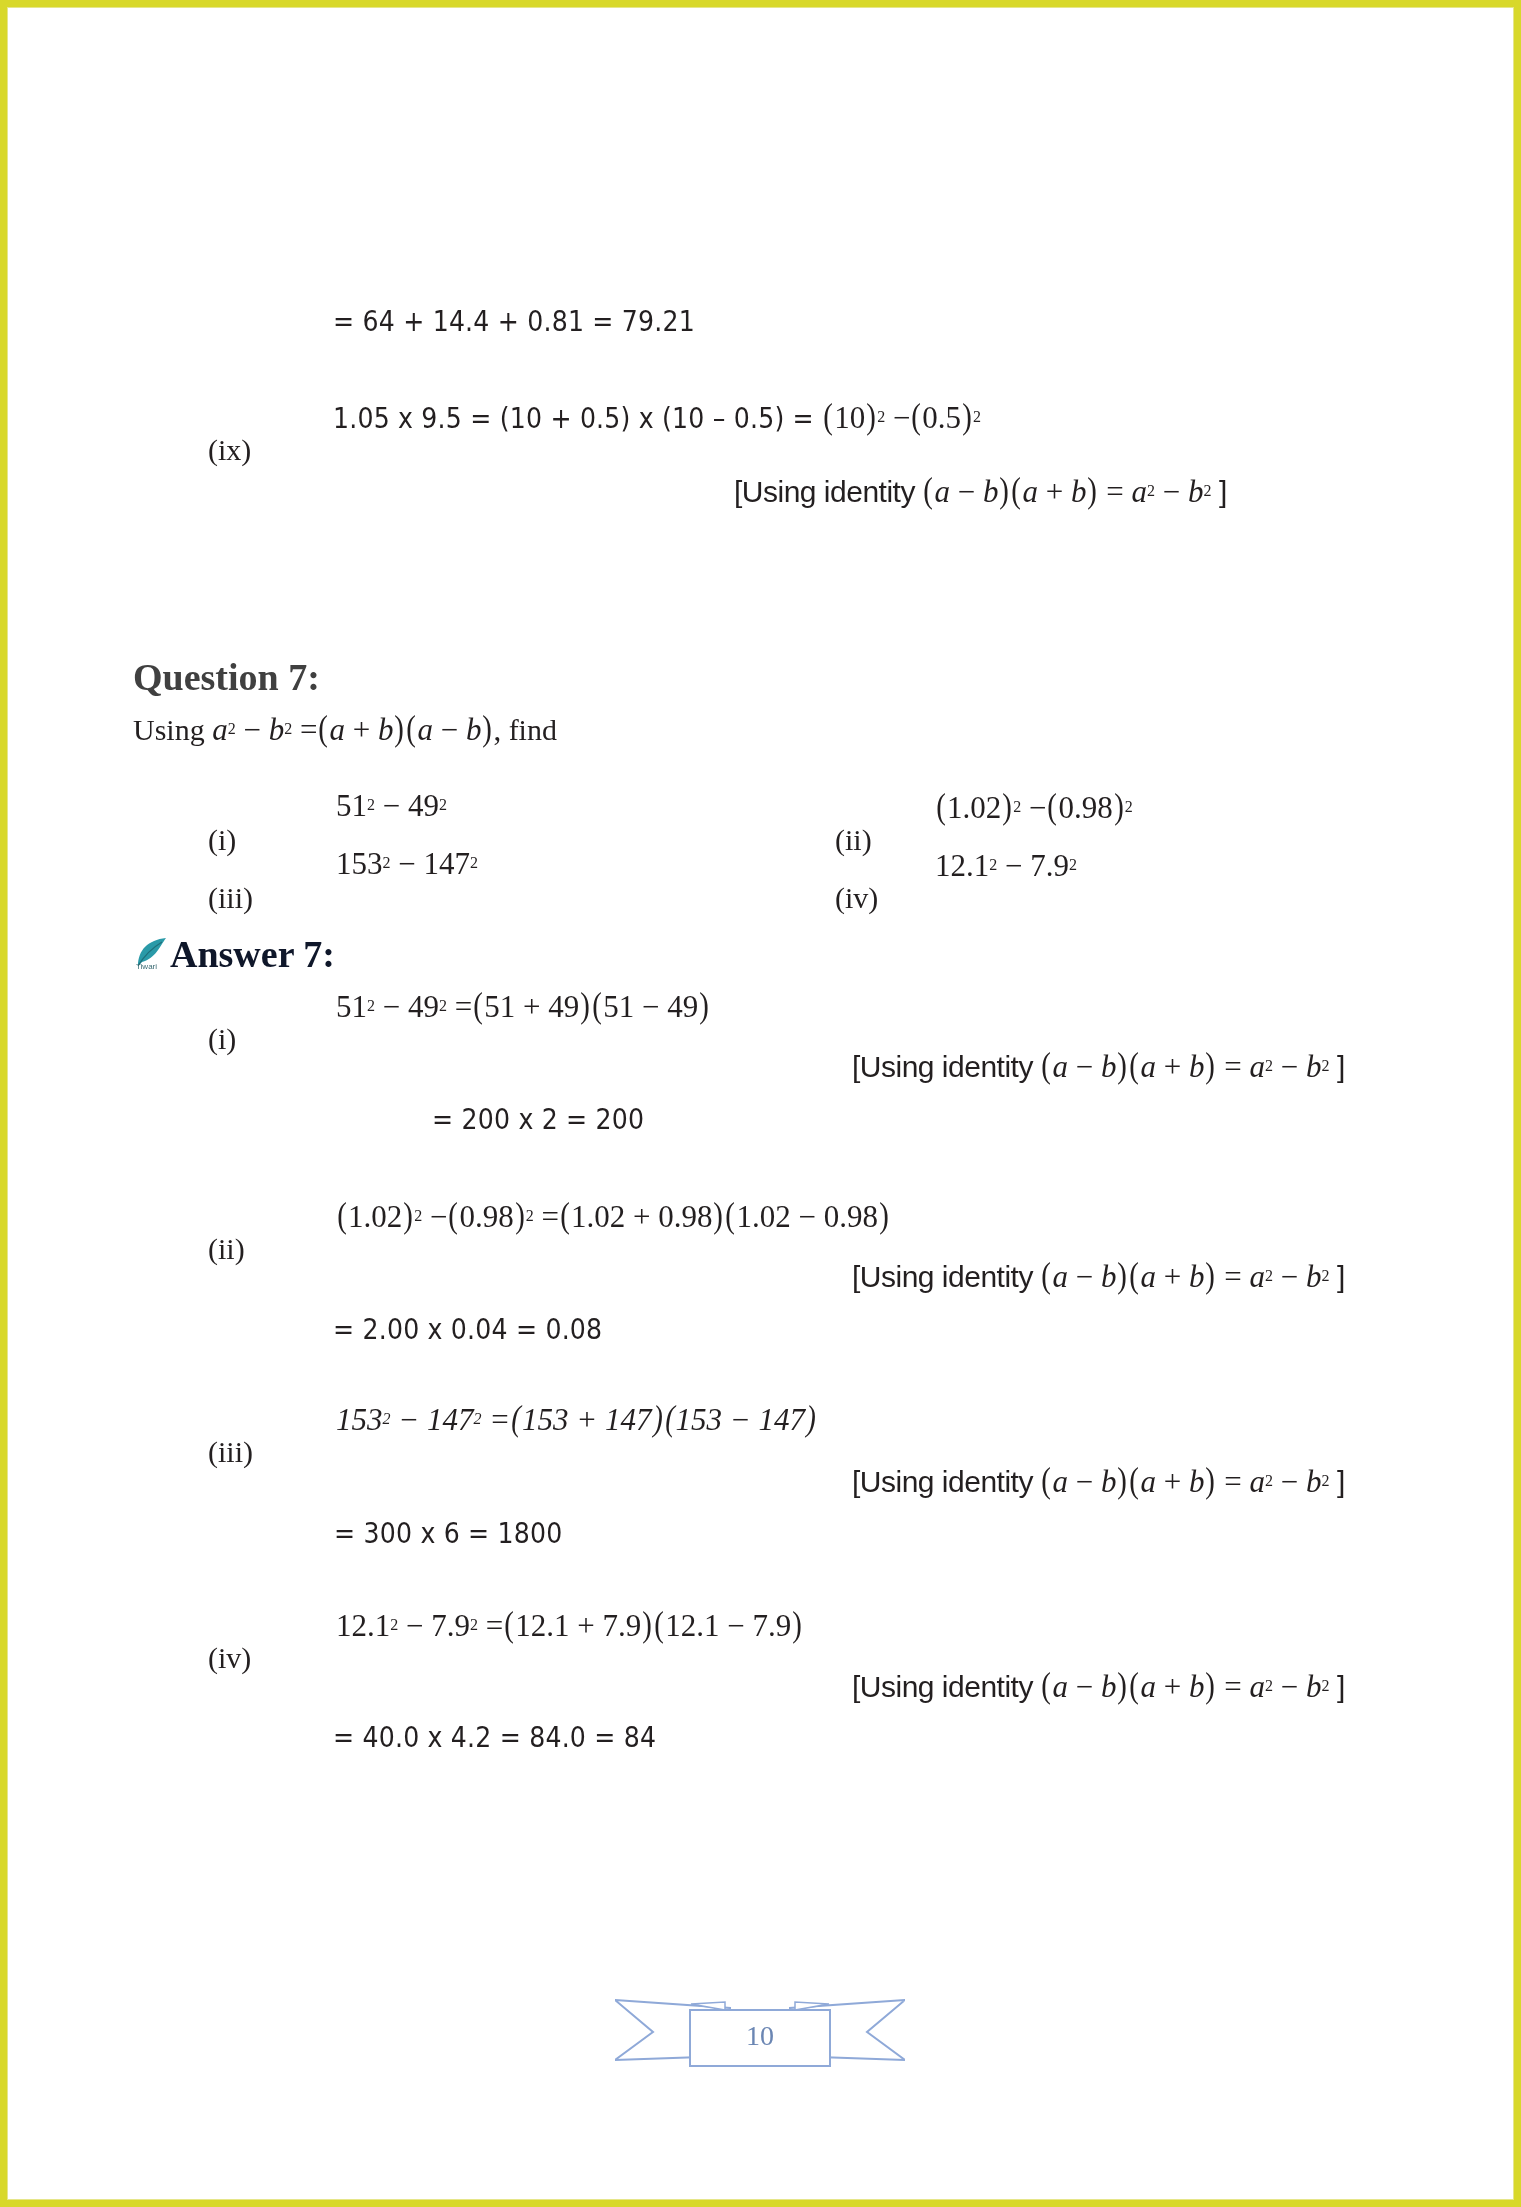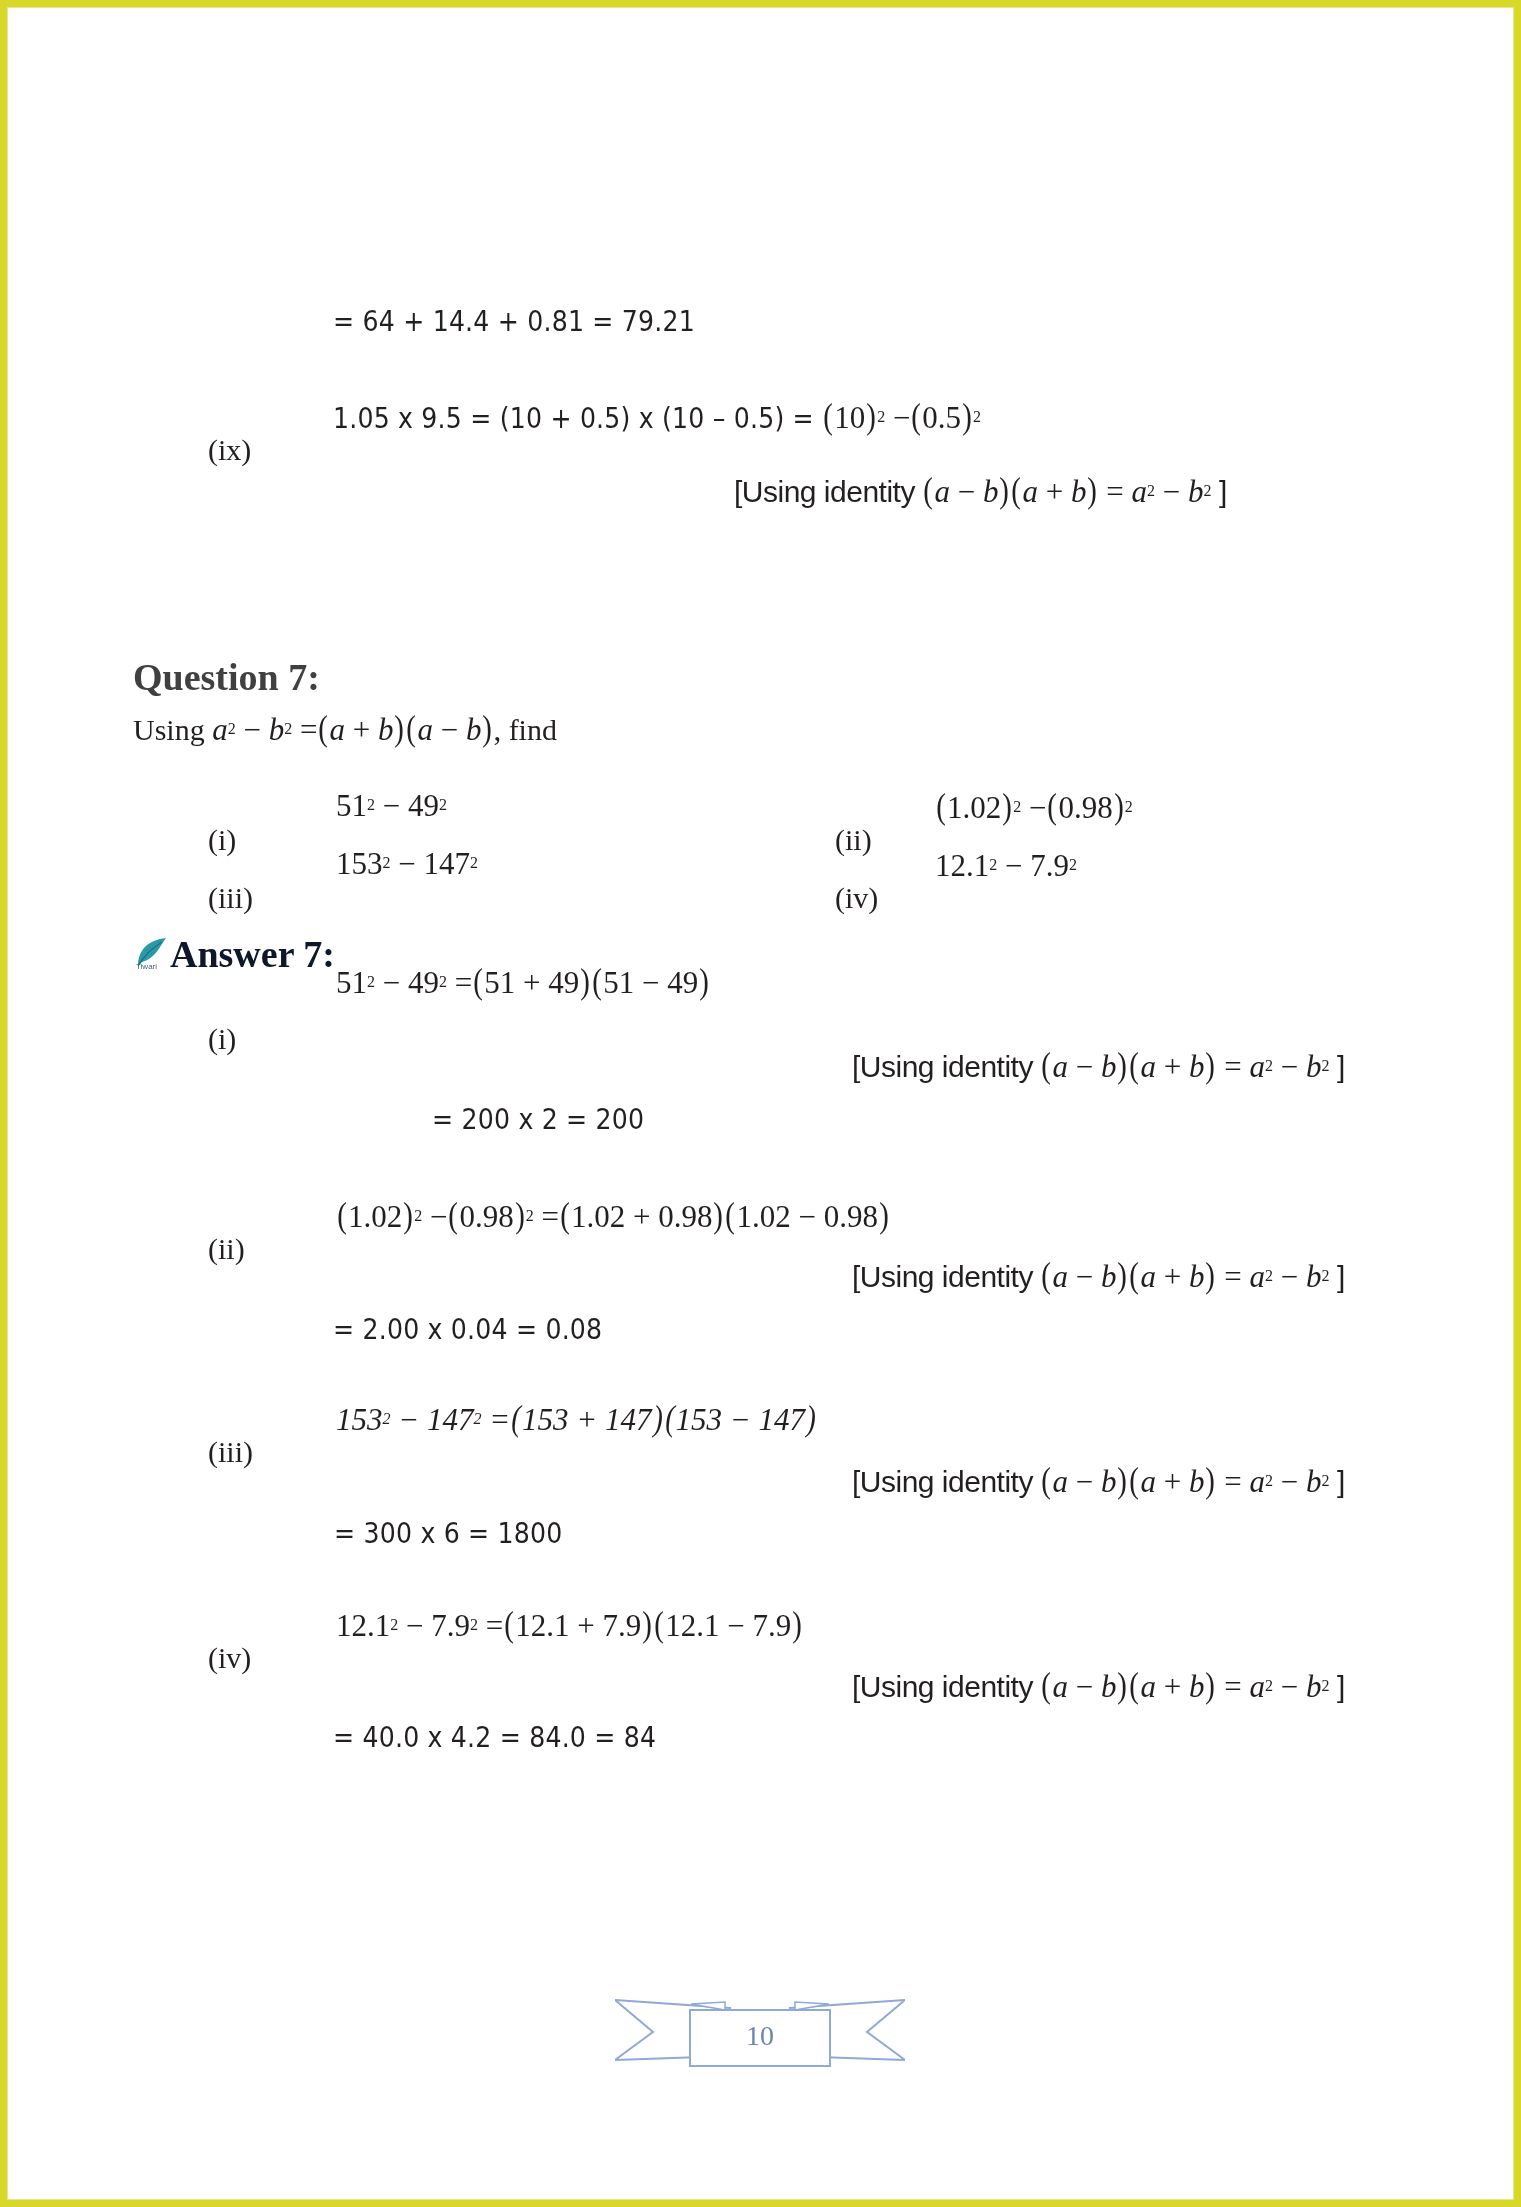--- a/index.html
+++ b/index.html
@@ -66,21 +66,21 @@
 <div class="line math" style="left:935px; top:846px;">12.1<sup>2</sup> − 7.9<sup>2</sup></div>
 
 <svg class="logo" viewBox="0 0 34 34">
   <path d="M4 30 C4 14, 14 4, 32 2 C26 10, 22 22, 8 26 Z" fill="#2a9aa8"></path>
   <path d="M4 30 C10 20, 18 12, 28 6" stroke="#1f6f7a" stroke-width="1.2" fill="none"></path>
   <text x="2" y="33" font-size="8" fill="#3b6b73" font-family="Liberation Sans, sans-serif">Tiwari</text>
 </svg>
 <div class="a-heading">Answer 7:</div>
 
 <div class="label" style="left:208px; top:987px;">(i)</div>
-<div class="line math" style="left:336px; top:961px;">51<sup>2</sup> − 49<sup>2</sup> =<span class="paren">(</span>51 + 49<span class="paren">)</span><span class="paren">(</span>51 − 49<span class="paren">)</span></div>
+<div class="line math" style="left:336px; top:985px;">51<sup>2</sup> − 49<sup>2</sup> =<span class="paren">(</span>51 + 49<span class="paren">)</span><span class="paren">(</span>51 − 49<span class="paren">)</span></div>
 <div class="identity" style="left:852px; top:1045px;">
   <span class="txt">[Using identity</span>
   <span class="math"><span class="paren">(</span><span class="it">a</span> − <span class="it">b</span><span class="paren">)</span><span class="paren">(</span><span class="it">a</span> + <span class="it">b</span><span class="paren">)</span> = <span class="it">a</span><sup>2</sup> − <span class="it">b</span><sup>2</sup></span>
   <span class="txt">]</span>
 </div>
 <div class="line sans" style="left:432px; top:1100px;">= 200 x 2 = 200</div>
 
 <div class="label" style="left:208px; top:1197px;">(ii)</div>
 <div class="line math" style="left:336px; top:1195px;"><span class="paren">(</span>1.02<span class="paren">)</span><sup>2</sup> −<span class="paren">(</span>0.98<span class="paren">)</span><sup>2</sup> =<span class="paren">(</span>1.02 + 0.98<span class="paren">)</span><span class="paren">(</span>1.02 − 0.98<span class="paren">)</span></div>
 <div class="identity" style="left:852px; top:1255px;">

